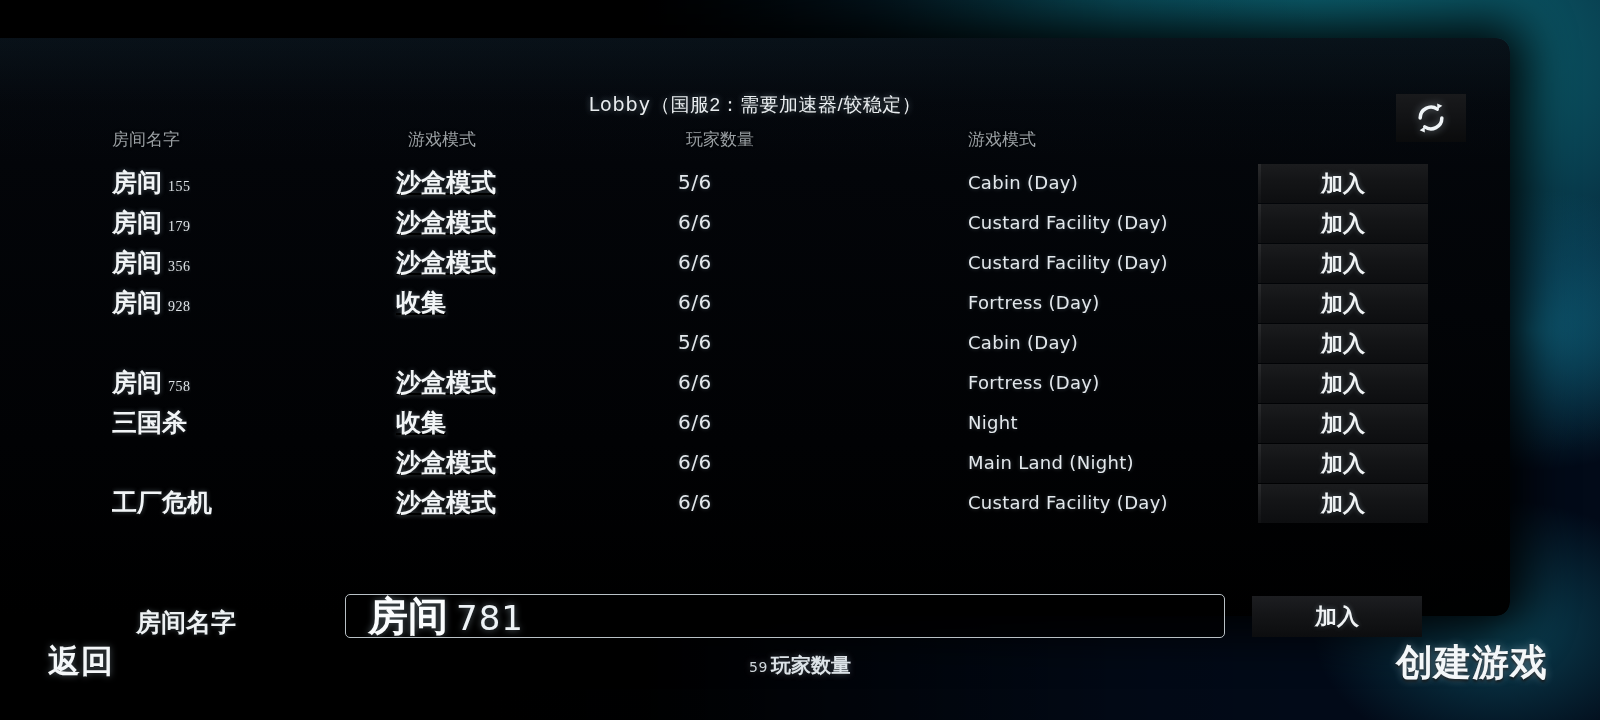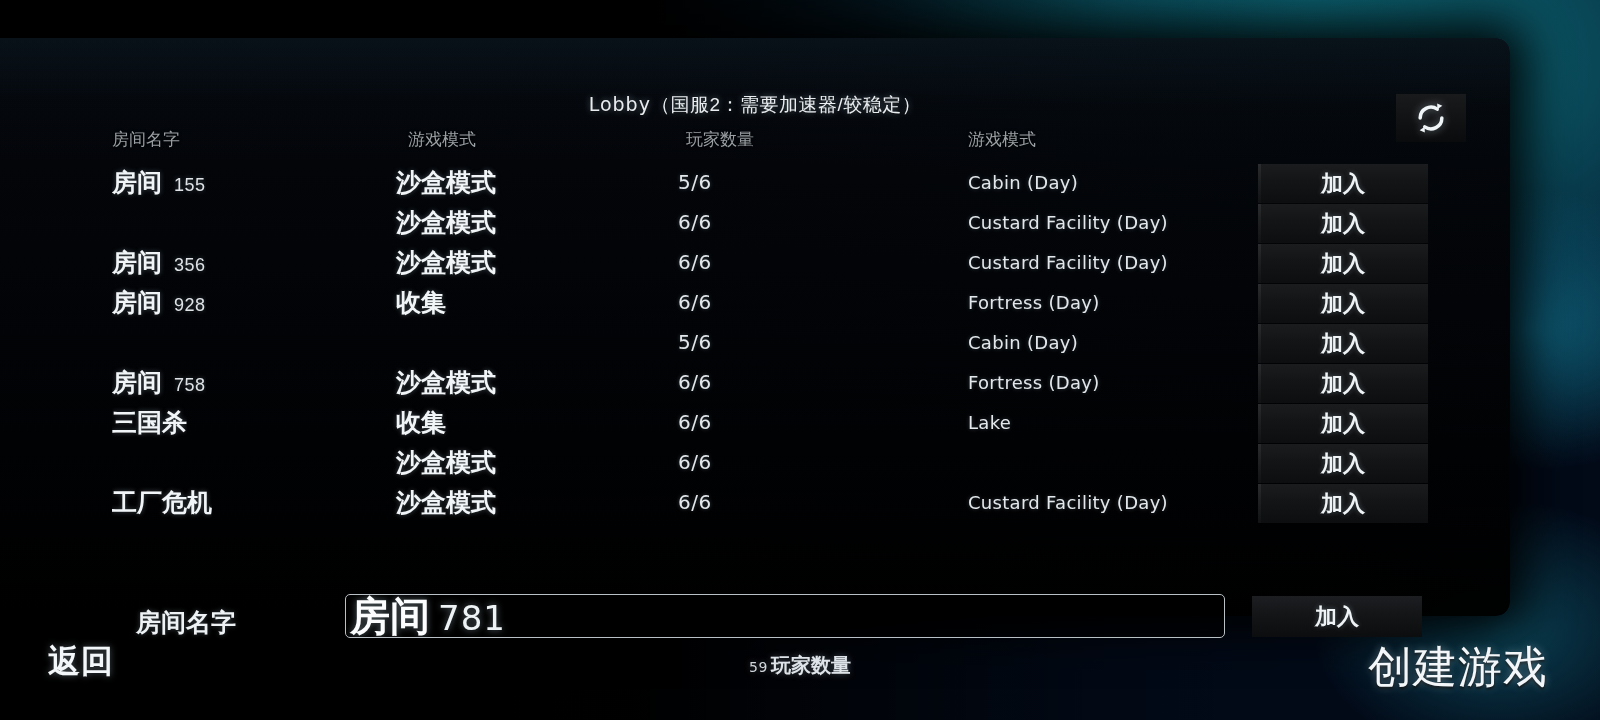--- a/index.html
+++ b/index.html
@@ -82,38 +82,38 @@
   }
   .head-row .c { position:absolute; top:0; white-space:nowrap; }
 
   .rows { position:relative; margin-top:4px; }
 
   .row { position:relative; height:40px; }
 
   .row .c { position:absolute; top:0; height:40px; display:flex; align-items:center; white-space:nowrap; }
 
   .col-name  { left:112px; width:300px; }
-  .col-mode  { left:396px; width:280px; }
+  .col-mode  { left:396px; width:280px;text-decoration:underline; }
   .col-count { left:678px; width:270px; }
   .col-map   { left:968px; width:300px; }
 
   .hcol-name  { left:112px; }
   .hcol-mode  { left:408px; }
   .hcol-count { left:686px; }
   .hcol-map   { left:968px; }
 
   .name-txt {
     color:#f2f5f7; font-size:25px; font-weight:bold;
     text-shadow:0 0 5px rgba(200,225,240,.35), 0 1px 2px #000;
     overflow:hidden; display:block; max-width:300px;
   }
   .name-num {
-    font-family:Liberation Sans, sans-serif;
-    font-size:18px; font-weight:normal; letter-spacing:.5px;
-    color:#dfe4e8; margin-left:12px;
+    font-family:Liberation Serif, serif;
+    font-size:14px; font-weight:normal; letter-spacing:.5px;
+    color:#dfe4e8; margin-left:6px;
   }
   .name-numonly {
     font-family:"DejaVu Sans",sans-serif;
     font-size:21px; font-weight:normal; letter-spacing:1px; color:#dfe4e8;
     text-shadow:0 0 5px rgba(200,225,240,.3), 0 1px 2px #000;
   }
   .mode-txt {
     color:#f2f5f7; font-size:25px; font-weight:bold;
     text-shadow:0 0 5px rgba(200,225,240,.35), 0 1px 2px #000;
   }
@@ -148,21 +148,21 @@
   .field-row { position:absolute; left:0; top:556px; width:1510px; height:56px; }
   .field-label {
     position:absolute; left:136px; top:12px;
     color:#eef2f4; font-size:25px; font-weight:bold;
     text-shadow:0 0 5px rgba(200,225,240,.3), 0 1px 2px #000;
   }
   .field-box {
     position:absolute; left:345px; top:0px; width:880px; height:44px;
     border:1.5px solid #b9c1c6; border-radius:5px;
     background:rgba(0,0,0,.55);
-    display:flex; align-items:center; padding-left:4px; overflow:hidden;
+    display:flex; align-items:center; padding-left:22px; overflow:hidden;
     cursor:text;
   }
   .field-value {
     color:#fbfdfe; font-size:40px; font-weight:bold; line-height:1;
     text-shadow:0 0 7px rgba(205,230,245,.45), 0 1px 2px #000;
     white-space:nowrap;
   }
   .field-value .fnum {
     font-family:"DejaVu Sans",sans-serif; font-weight:normal;
     font-size:34px; margin-left:8px; letter-spacing:1px; color:#eef3f6;
@@ -186,21 +186,21 @@
     position:absolute; left:0; right:0; top:36px; text-align:center;
     color:#dde3e8; font-size:20px; font-weight:bold;
     text-shadow:0 0 6px rgba(190,215,235,.35), 0 1px 2px #000;
   }
   .player-count .pnum {
     font-family:"DejaVu Sans",sans-serif; font-weight:normal;
     font-size:14px; letter-spacing:.5px; margin-right:3px; color:#cfd6dc;
   }
   .create-btn {
     position:absolute; right:52px; top:22px;
-    color:#f4f7f9; font-size:44px; font-weight:normal; letter-spacing:1px;
+    color:#f4f7f9; font-size:37px; font-weight:bold; letter-spacing:1px;
     text-shadow:0 0 8px rgba(200,225,240,.45), 0 2px 3px #000;
     cursor:pointer;
   }
 </style>
 </head>
 <body>
 
 <div id="screen">
 
   <div class="bg-layer bg-base"></div>
@@ -246,20 +246,23 @@
               <span class="count-txt">5/6</span>
             </div>
             <div class="c col-map">
               <span class="map-txt">Cabin (Day)</span>
             </div>
             <div class="join-cell">
               <span class="join-txt cjk">加入</span>
             </div>
           </div>
           <div class="row">
+            <div class="c col-name">
+              <span class="name-txt cjk">房间<span class="name-num">179</span></span>
+            </div>
             <div class="c col-mode">
               <span class="mode-txt cjk">沙盒模式</span>
             </div>
             <div class="c col-count">
               <span class="count-txt">6/6</span>
             </div>
             <div class="c col-map">
               <span class="map-txt">Custard Facility (Day)</span>
             </div>
             <div class="join-cell">
@@ -332,32 +335,35 @@
             <div class="c col-name">
               <span class="name-txt cjk">三国杀</span>
             </div>
             <div class="c col-mode">
               <span class="mode-txt cjk">收集</span>
             </div>
             <div class="c col-count">
               <span class="count-txt">6/6</span>
             </div>
             <div class="c col-map">
-              <span class="map-txt">Lake</span>
-            </div>
-            <div class="join-cell">
-              <span class="join-txt cjk">加入</span>
-            </div>
-          </div>
-          <div class="row">
-            <div class="c col-mode">
-              <span class="mode-txt cjk">沙盒模式</span>
-            </div>
-            <div class="c col-count">
-              <span class="count-txt">6/6</span>
+              <span class="map-txt">Night</span>
+            </div>
+            <div class="join-cell">
+              <span class="join-txt cjk">加入</span>
+            </div>
+          </div>
+          <div class="row">
+            <div class="c col-mode">
+              <span class="mode-txt cjk">沙盒模式</span>
+            </div>
+            <div class="c col-count">
+              <span class="count-txt">6/6</span>
+            </div>
+            <div class="c col-map">
+              <span class="map-txt">Main Land (Night)</span>
             </div>
             <div class="join-cell">
               <span class="join-txt cjk">加入</span>
             </div>
           </div>
           <div class="row">
             <div class="c col-name">
               <span class="name-txt cjk">工厂危机</span>
             </div>
             <div class="c col-mode">

